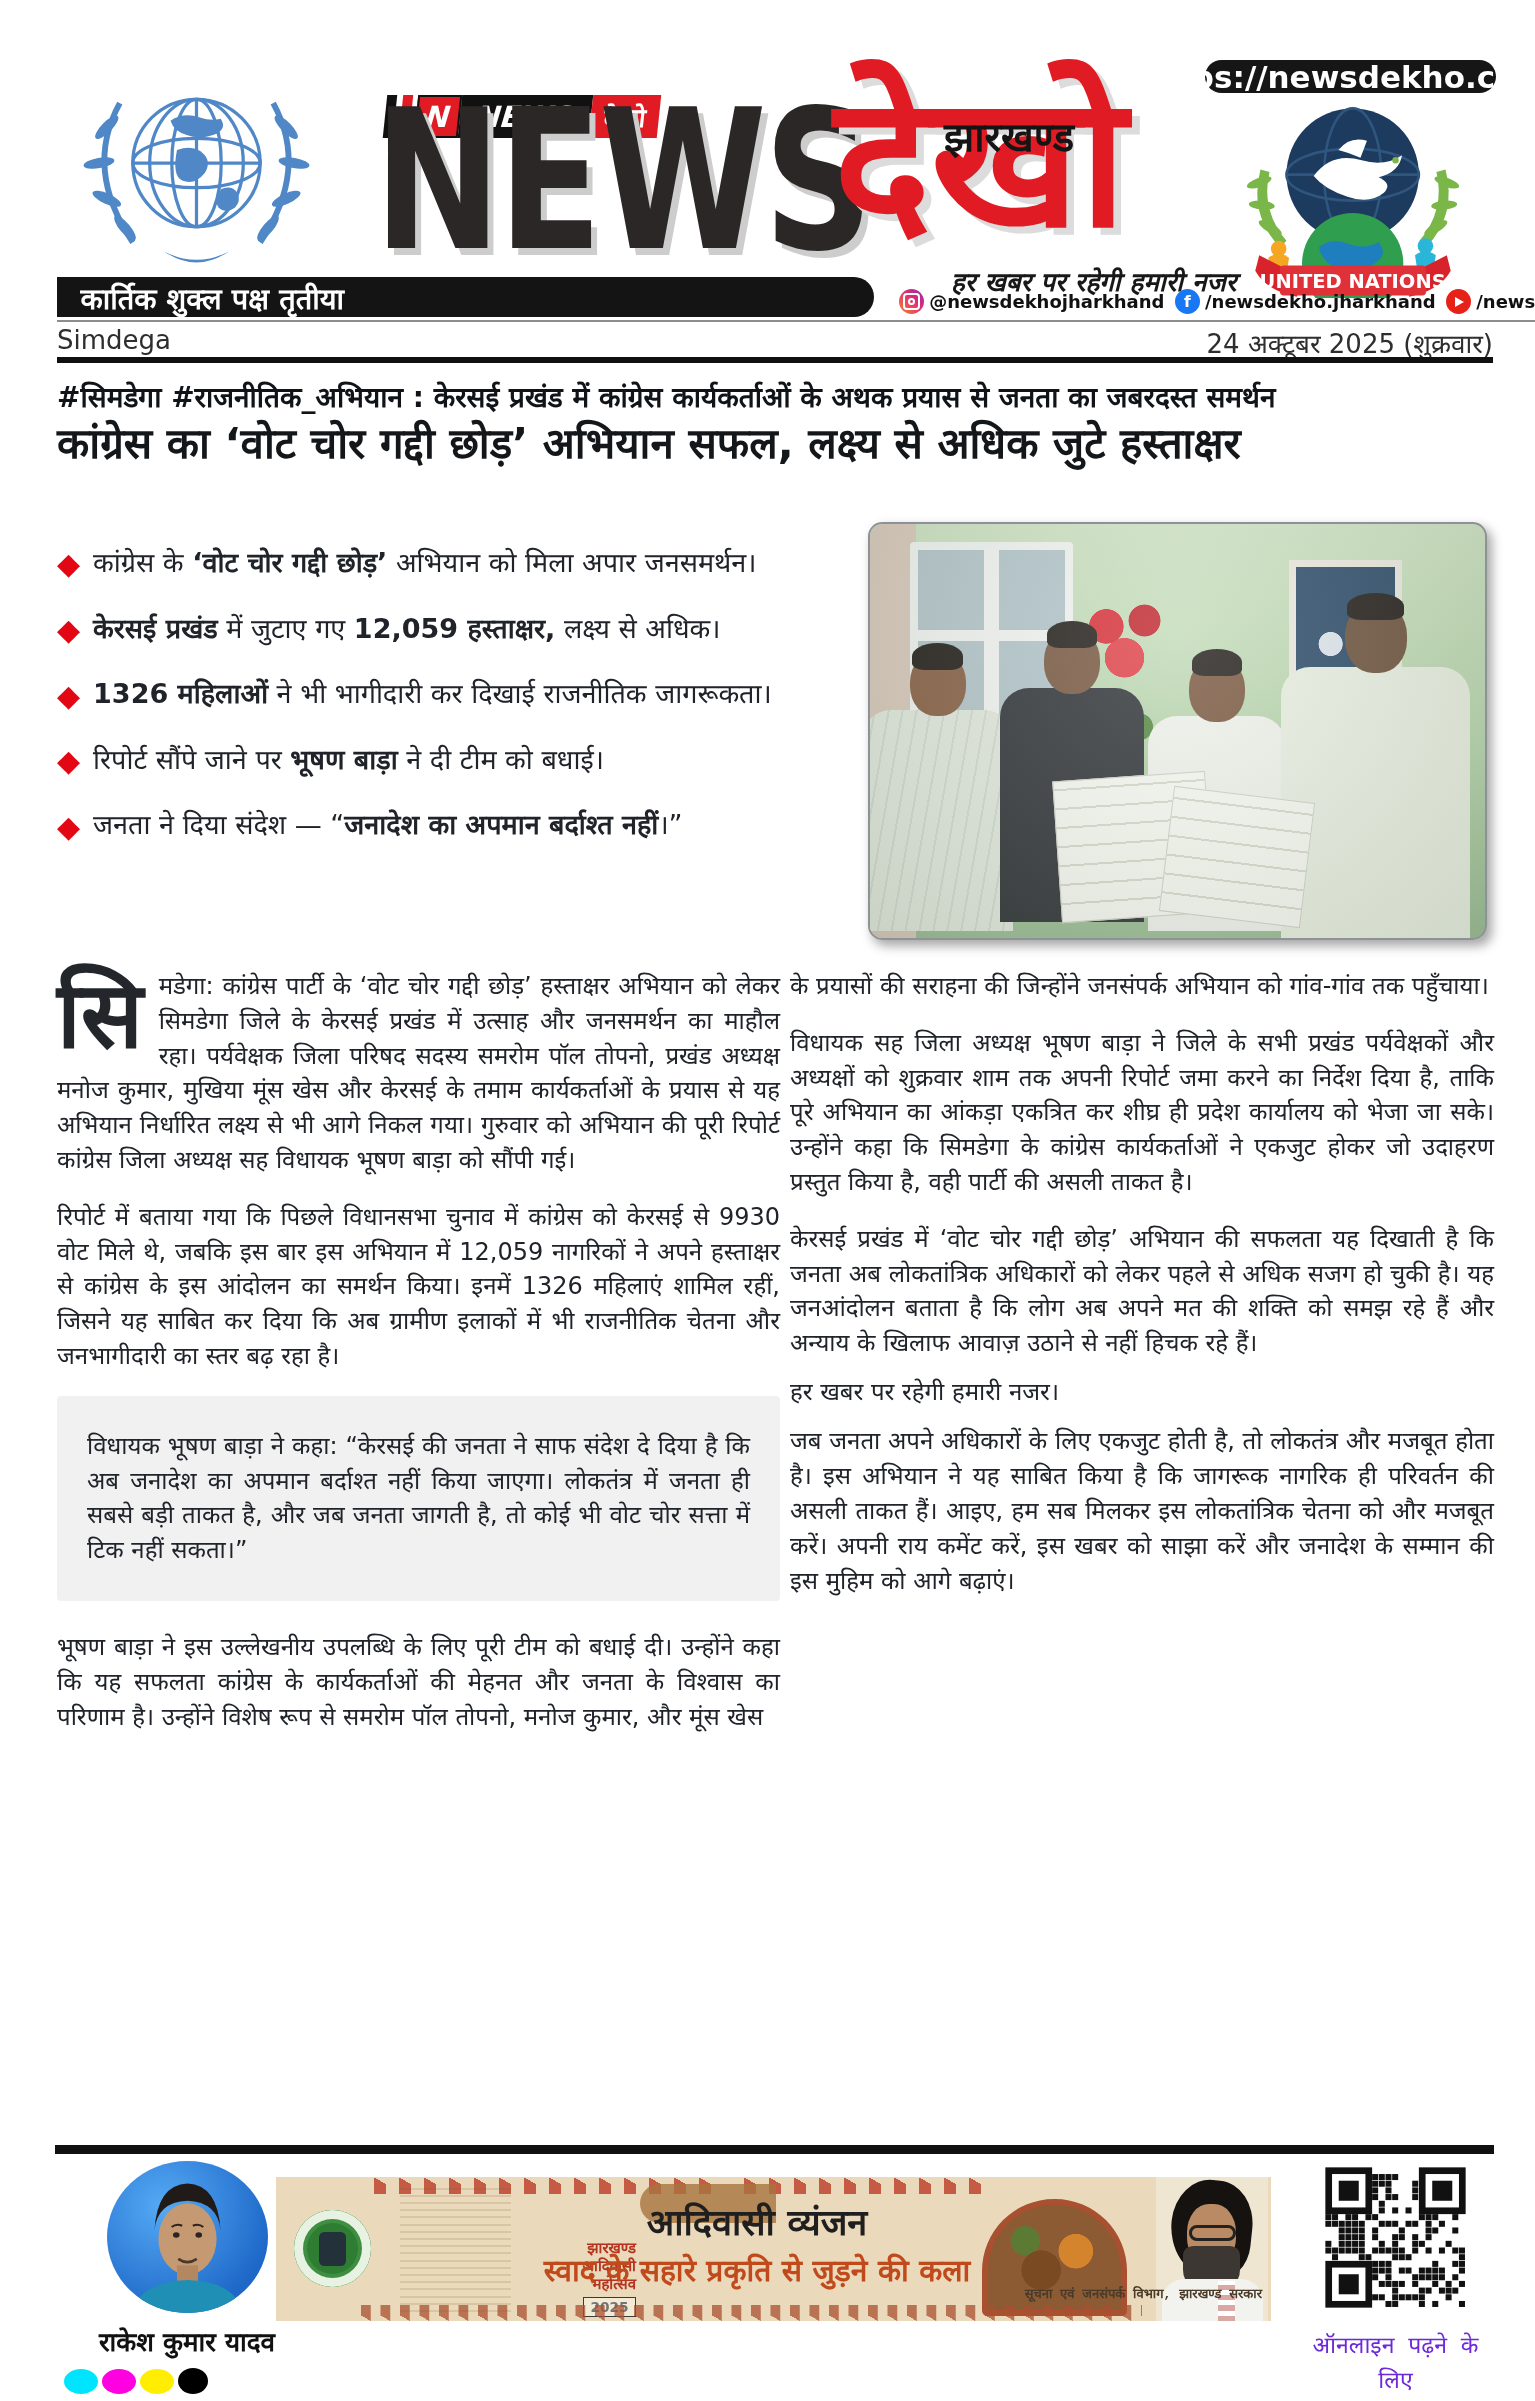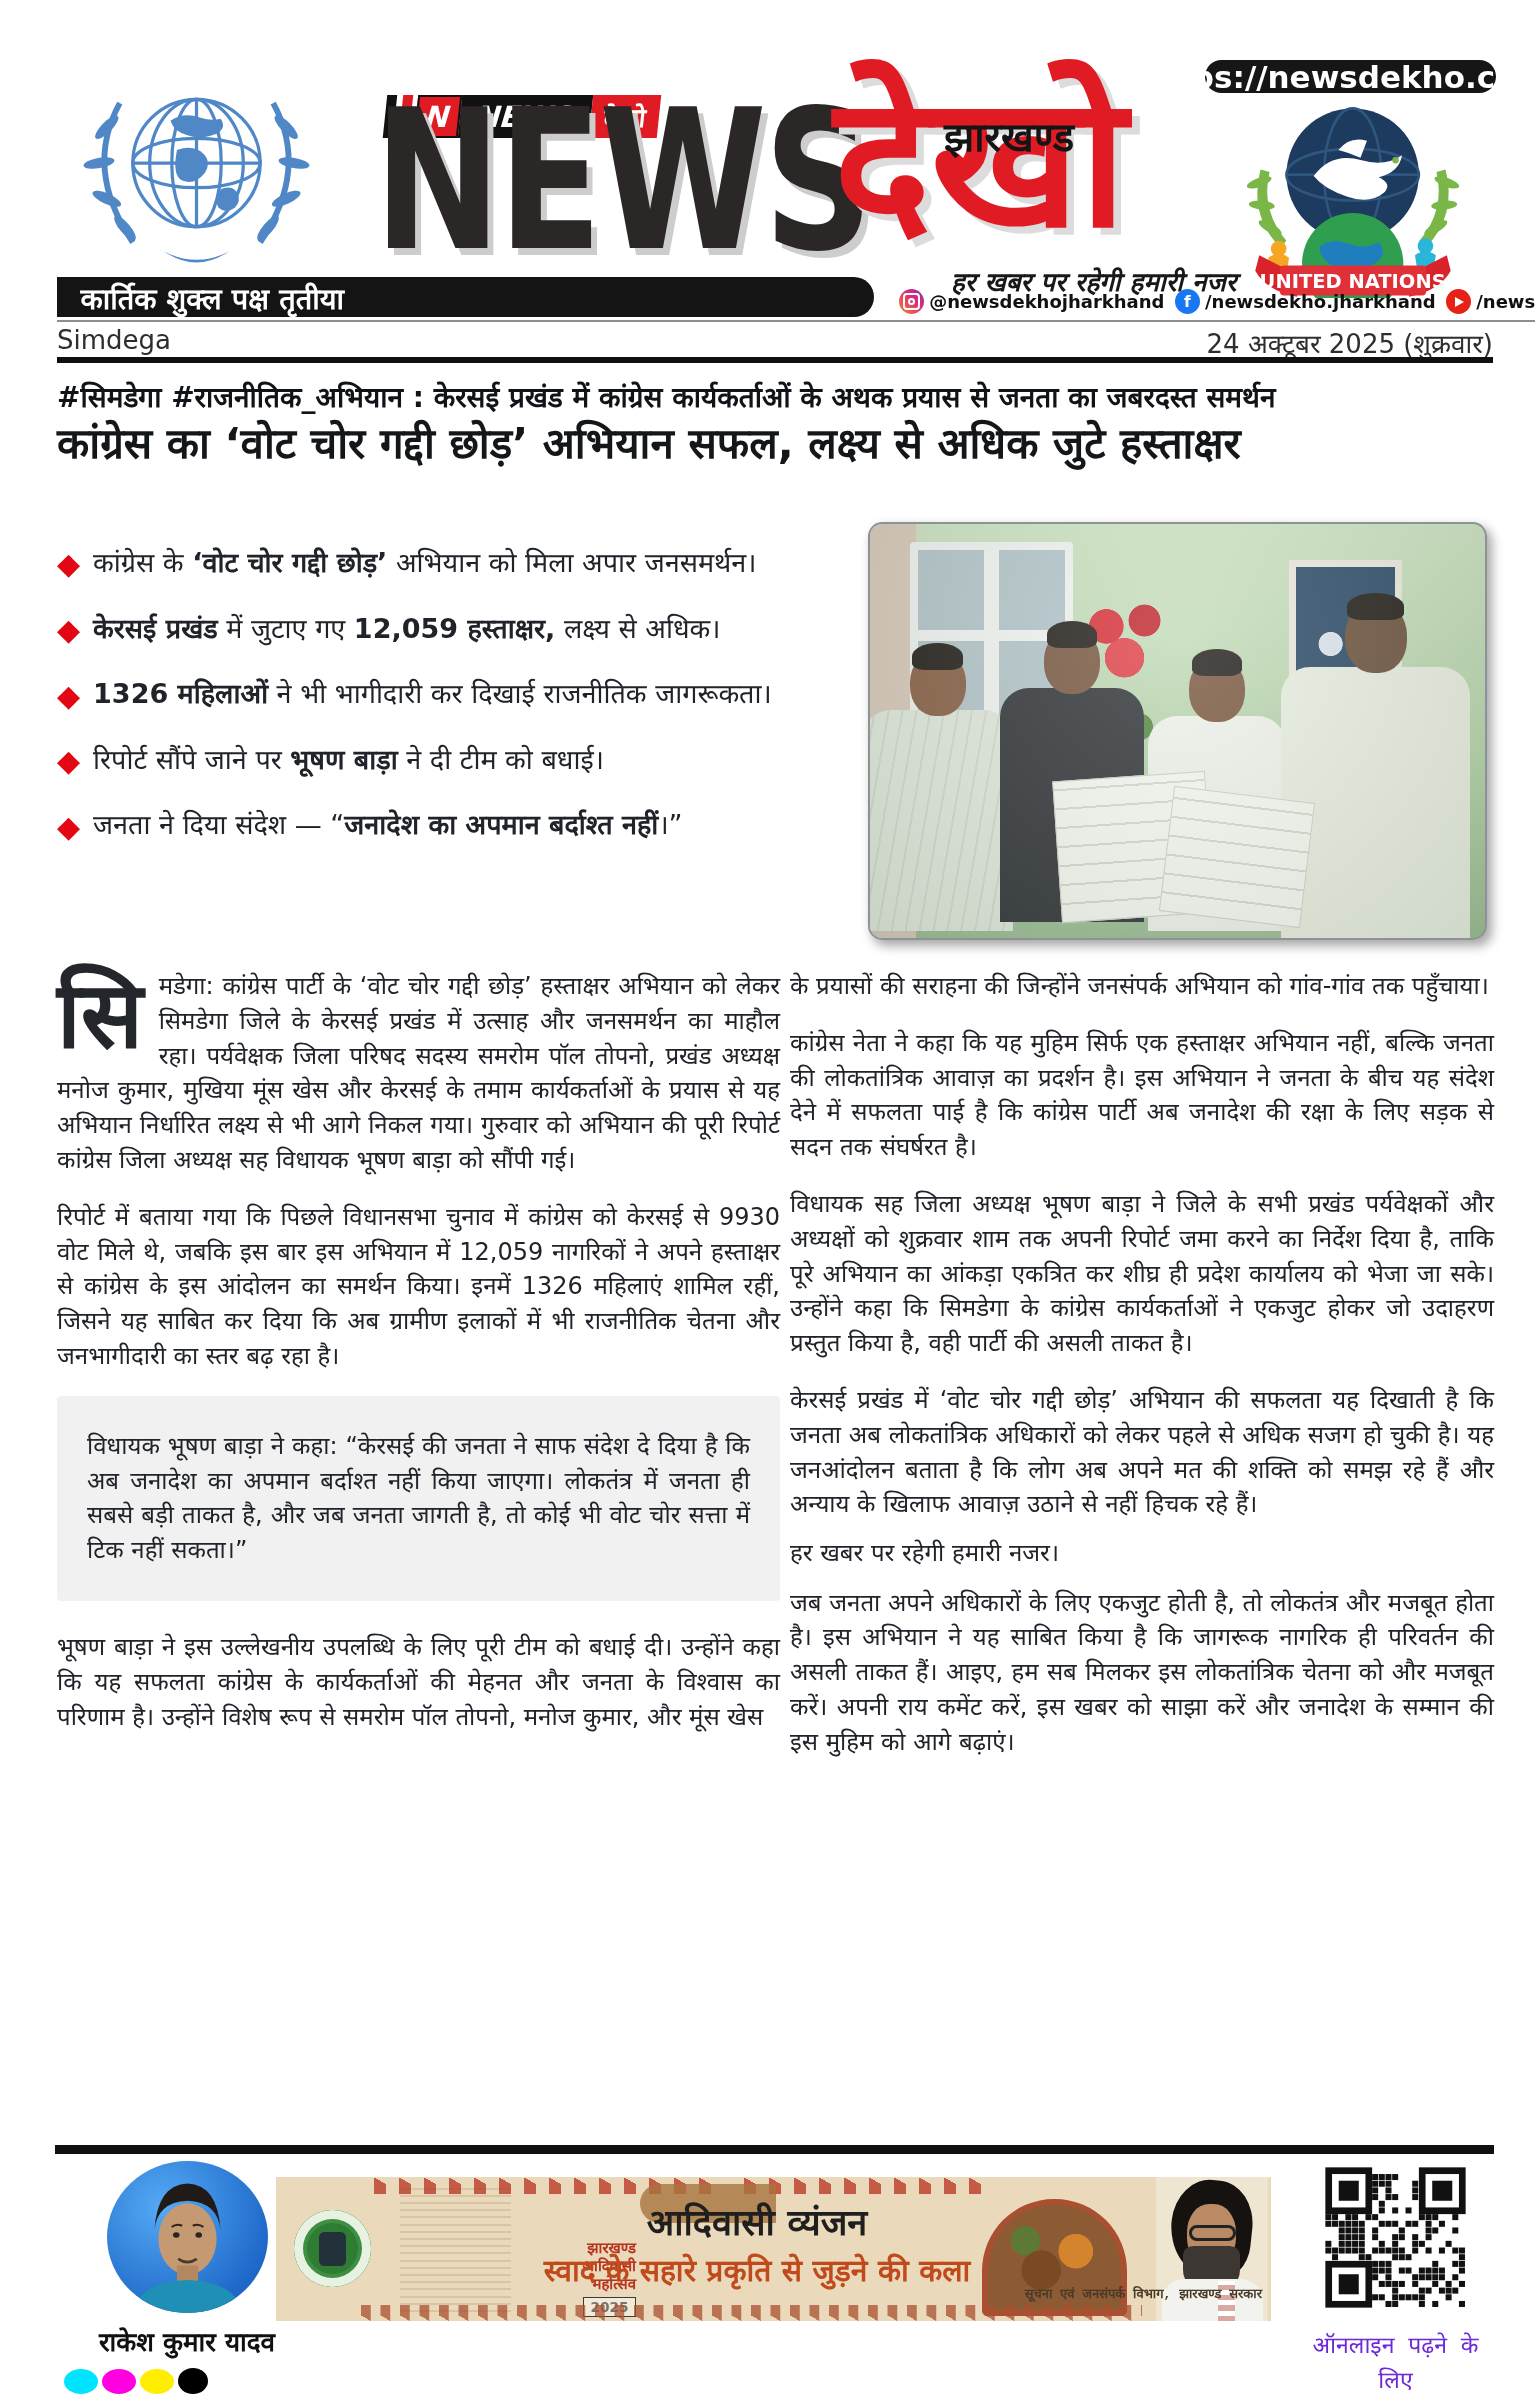--- a/index.html
+++ b/index.html
@@ -359,21 +359,20 @@
     <p>रिपोर्ट में बताया गया कि पिछले विधानसभा चुनाव में कांग्रेस को केरसई से 9930 वोट मिले थे, जबकि इस बार इस अभियान में 12,059 नागरिकों ने अपने हस्ताक्षर से कांग्रेस के इस आंदोलन का समर्थन किया। इनमें 1326 महिलाएं शामिल रहीं, जिसने यह साबित कर दिया कि अब ग्रामीण इलाकों में भी राजनीतिक चेतना और जनभागीदारी का स्तर बढ़ रहा है।</p>
     <div class="quote-box">
       <span>विधायक भूषण बाड़ा ने कहा:</span>
       <span>“केरसई की जनता ने साफ संदेश दे दिया है कि अब जनादेश का अपमान बर्दाश्त नहीं किया जाएगा। लोकतंत्र में जनता ही सबसे बड़ी ताकत है, और जब जनता जागती है, तो कोई भी वोट चोर सत्ता में टिक नहीं सकता।”</span>
     </div>
     <p>भूषण बाड़ा ने इस उल्लेखनीय उपलब्धि के लिए पूरी टीम को बधाई दी। उन्होंने कहा कि यह सफलता कांग्रेस के कार्यकर्ताओं की मेहनत और जनता के विश्वास का परिणाम है। उन्होंने विशेष रूप से समरोम पॉल तोपनो, मनोज कुमार, और मूंस खेस</p>
   </div>
 
   <div class="col col-right">
     <p>के प्रयासों की सराहना की जिन्होंने जनसंपर्क अभियान को गांव-गांव तक पहुँचाया।</p>
-    <p>कांग्रेस नेता ने कहा कि यह मुहिम सिर्फ एक हस्ताक्षर अभियान नहीं, बल्कि जनता की लोकतांत्रिक आवाज़ का प्रदर्शन है। इस अभियान ने जनता के बीच यह संदेश देने में सफलता पाई है कि कांग्रेस पार्टी अब जनादेश की रक्षा के लिए सड़क से सदन तक संघर्षरत है।</p>
     <p>विधायक सह जिला अध्यक्ष भूषण बाड़ा ने जिले के सभी प्रखंड पर्यवेक्षकों और अध्यक्षों को शुक्रवार शाम तक अपनी रिपोर्ट जमा करने का निर्देश दिया है, ताकि पूरे अभियान का आंकड़ा एकत्रित कर शीघ्र ही प्रदेश कार्यालय को भेजा जा सके। उन्होंने कहा कि सिमडेगा के कांग्रेस कार्यकर्ताओं ने एकजुट होकर जो उदाहरण प्रस्तुत किया है, वही पार्टी की असली ताकत है।</p>
     <p class="tight">केरसई प्रखंड में ‘वोट चोर गद्दी छोड़’ अभियान की सफलता यह दिखाती है कि जनता अब लोकतांत्रिक अधिकारों को लेकर पहले से अधिक सजग हो चुकी है। यह जनआंदोलन बताता है कि लोग अब अपने मत की शक्ति को समझ रहे हैं और अन्याय के खिलाफ आवाज़ उठाने से नहीं हिचक रहे हैं।</p>
     <p class="tight">हर खबर पर रहेगी हमारी नजर।</p>
     <p>जब जनता अपने अधिकारों के लिए एकजुट होती है, तो लोकतंत्र और मजबूत होता है। इस अभियान ने यह साबित किया है कि जागरूक नागरिक ही परिवर्तन की असली ताकत हैं। आइए, हम सब मिलकर इस लोकतांत्रिक चेतना को और मजबूत करें। अपनी राय कमेंट करें, इस खबर को साझा करें और जनादेश के सम्मान की इस मुहिम को आगे बढ़ाएं।</p>
   </div>
 
   <div class="footer-rule"></div>
 
   <div class="reporter">
     <div class="avatar">

